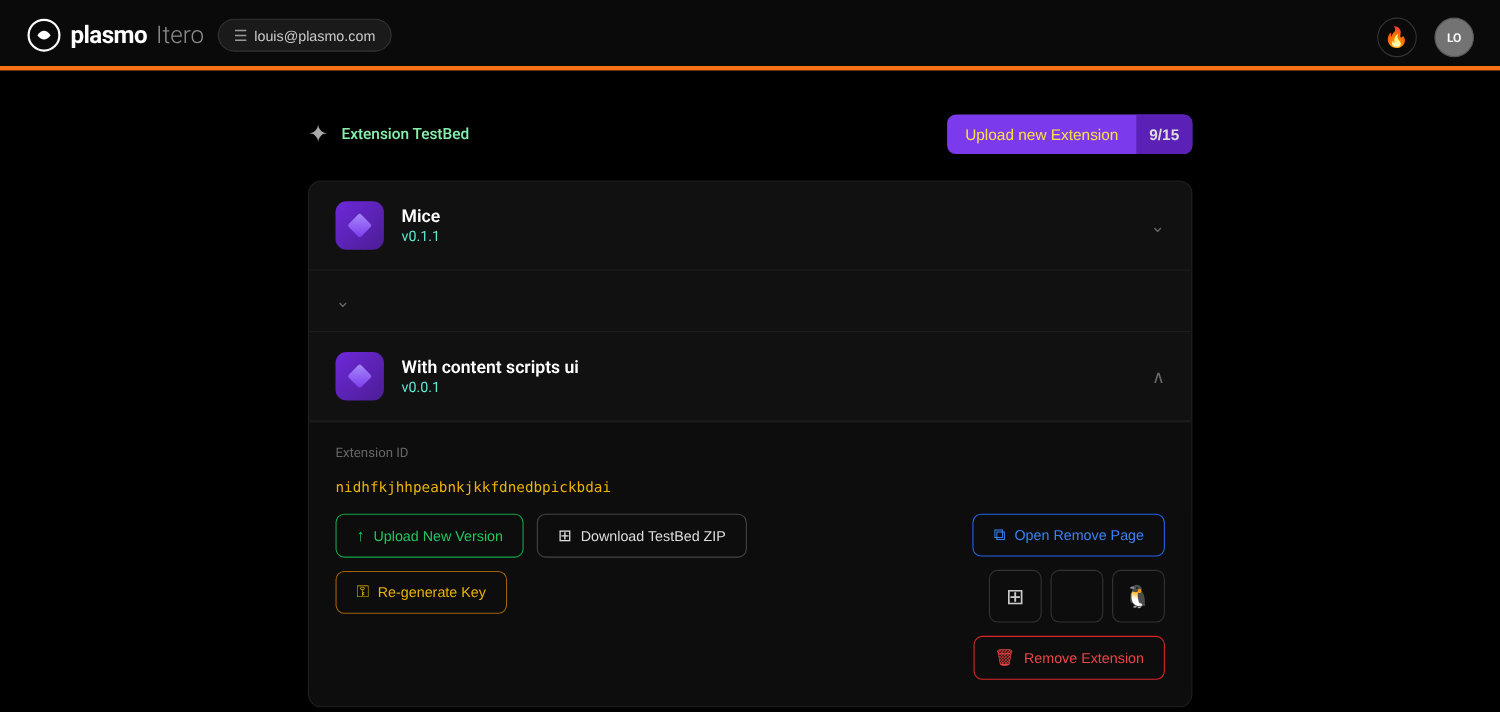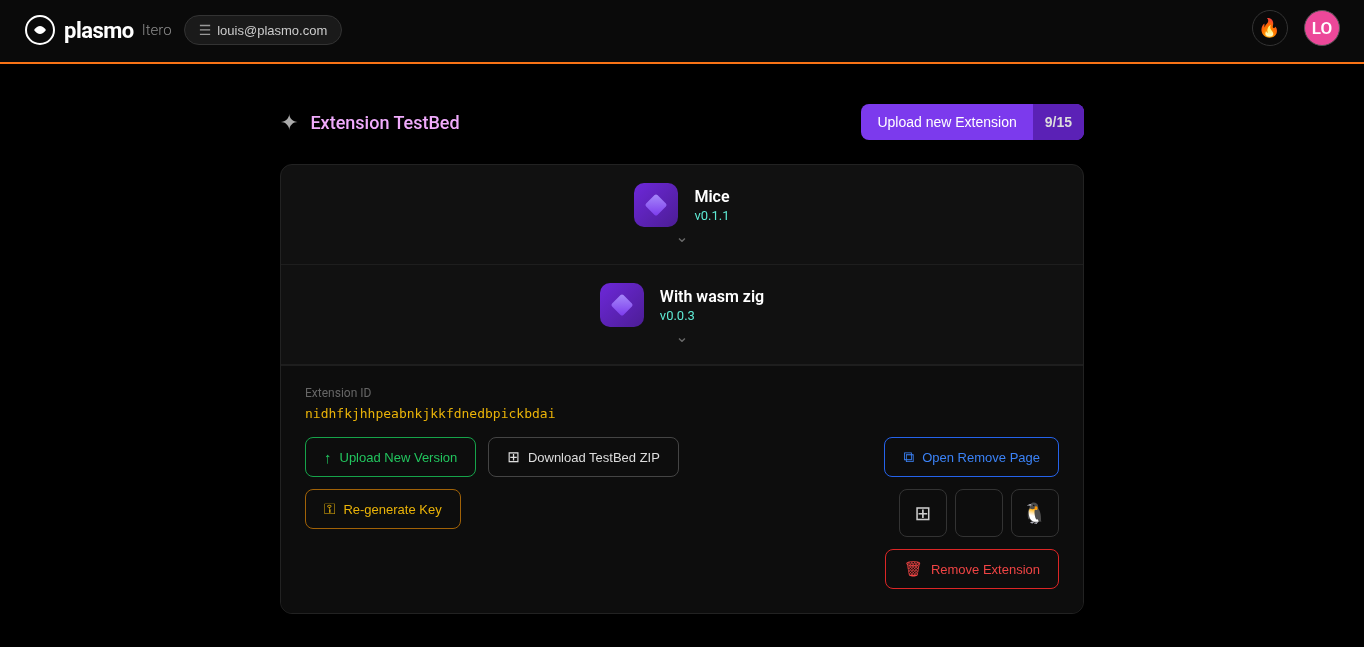--- a/index.html
+++ b/index.html
@@ -9,25 +9,25 @@
       color: #fff;
       font-family: -apple-system, BlinkMacSystemFont, 'Segoe UI', Roboto, sans-serif;
       width: 1364px;
       height: 647px;
       overflow: hidden;
     }
 
     
     .header {
       display: flex;
-      align-items: flex-end;
+      align-items: flex-start;
       justify-content: space-between;
       padding: 16px 24px;
       background: #0a0a0a;
-      border-bottom: 2px solid #f97316;
+      border-bottom: 4px solid #f97316;
       height: 64px;
     }
 
     .header-left {
       display: flex;
       align-items: center;
       gap: 12px;
     }
 
     .logo {
@@ -77,25 +77,25 @@
       cursor: pointer;
       color: #ccc;
       font-size: 18px;
     }
 
     .avatar {
       width: 36px;
       height: 36px;
       border-radius: 50%;
       border: 1px solid #555;
-      background: #ec4899;
+      background: #737373;
       display: flex;
       align-items: center;
       justify-content: center;
-      font-size: 17px;
+      font-size: 11px;
       font-weight: 600;
       color: #fff;
       cursor: pointer;
     }
 
     
     .main {
       padding: 40px 280px;
     }
 
@@ -111,41 +111,41 @@
       align-items: center;
       gap: 12px;
     }
 
     .puzzle-icon {
       font-size: 22px;
       color: #aaa;
     }
 
     .page-title {
-      font-size: 18px;
-      font-weight: 500;
-      color: #f0abfc;
+      font-size: 14px;
+      font-weight: 500;
+      color: #86efac;
     }
 
     .upload-ext-btn {
       display: flex;
       align-items: center;
       gap: 0;
       background: #7c3aed;
       border: none;
       border-radius: 8px;
       cursor: pointer;
       overflow: hidden;
     }
 
     .upload-ext-btn-label {
       padding: 10px 16px;
       font-size: 14px;
       font-weight: 500;
-      color: #ffffff;
+      color: #fde047;
     }
 
     .upload-ext-btn-badge {
       background: #5b21b6;
       padding: 10px 12px;
       font-size: 14px;
       font-weight: 600;
       color: #ddd;
     }
 
@@ -157,21 +157,20 @@
       border: 1px solid #222;
     }
 
     .ext-item {
       display: flex;
       align-items: center;
       justify-content: space-between;
       padding: 18px 24px;
       border-bottom: 1px solid #1e1e1e;
       cursor: pointer;
-      flex-direction: column;
     }
 
     .ext-item:last-child {
       border-bottom: none;
     }
 
     .ext-item-left {
       display: flex;
       align-items: center;
       gap: 16px;
@@ -232,21 +231,21 @@
       border-top: 1px solid #1e1e1e;
     }
 
     .ext-id-section {
       margin-bottom: 16px;
     }
 
     .ext-id-label {
       font-size: 12px;
       color: #666;
-      margin-bottom: 6px;
+      margin-bottom: 18px;
     }
 
     .ext-id-value {
       font-size: 13px;
       color: #eab308;
       font-family: monospace;
     }
 
     .expanded-actions {
       display: flex;
@@ -365,21 +364,21 @@
 <body>
 
 <header class="header">
   <div class="header-left">
     <div class="logo">
       <svg class="logo-icon" viewBox="0 0 32 32" fill="none">
         <circle cx="16" cy="16" r="14" stroke="#fff" stroke-width="2"></circle>
         <path d="M10 16 Q16 8 22 16 Q16 24 10 16Z" fill="#fff"></path>
       </svg>
       <span style="font-size:22px;font-weight:700;color:#fff;letter-spacing:-0.5px;">plasmo</span>
-      <span style="font-size:15px;font-weight:300;color:#8b8b8b;">Itero</span>
+      <span style="font-size:22px;font-weight:300;color:#8b8b8b;">Itero</span>
     </div>
     <button class="user-badge">
       <span class="user-badge-icon">☰</span>
       <span>louis@plasmo.com</span>
     </button>
   </div>
   <div class="header-right">
     <button class="fire-btn">
       <span>🔥</span>
     </button>
@@ -408,32 +407,35 @@
         </div>
         <div class="ext-info">
           <span class="ext-name">Mice</span>
           <span class="ext-version">v0.1.1</span>
         </div>
       </div>
       <span class="chevron">⌄</span>
     </div>
 
     <div class="ext-item">
+      <span class="chevron">⌄</span>
+    </div>
+
+    <div class="ext-item" style="border-bottom:1px solid #1e1e1e;">
       <div class="ext-item-left">
         <div class="ext-icon">
           <div class="ext-icon-inner"></div>
         </div>
         <div class="ext-info">
-          <span class="ext-name">With wasm zig</span>
-          <span class="ext-version">v0.0.3</span>
+          <span class="ext-name">With content scripts ui</span>
+          <span class="ext-version">v0.0.1</span>
         </div>
       </div>
-      <span class="chevron">⌄</span>
-    </div>
-
+      <span class="chevron">∧</span>
+    </div>
 
     <div class="ext-expanded">
       <div class="ext-id-section">
         <div class="ext-id-label">Extension ID</div>
         <div class="ext-id-value">nidhfkjhhpeabnkjkkfdnedbpickbdai</div>
       </div>
 
       <div class="expanded-actions">
         <div class="actions-left">
           <div class="btn-row">

